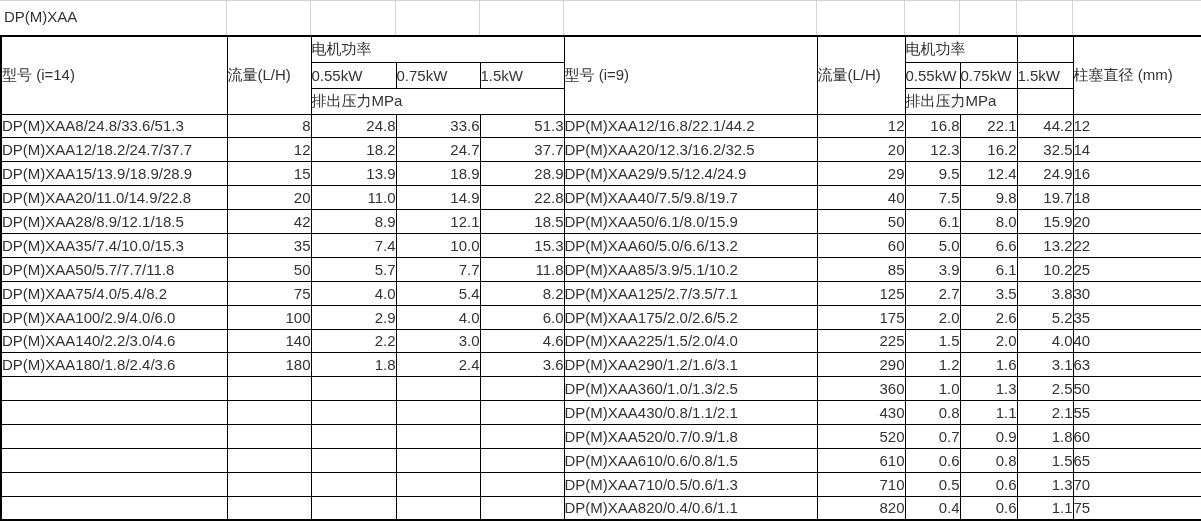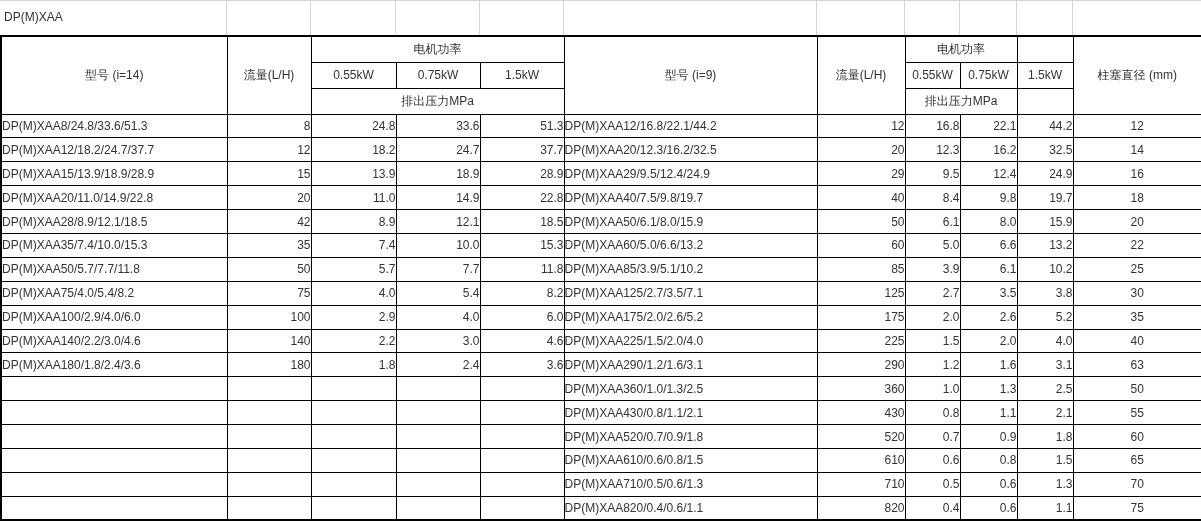--- a/index.html
+++ b/index.html
@@ -1,28 +1,28 @@
 <!DOCTYPE html>
 <html><head>
 <meta charset="utf-8">
 <style>
   html,body{margin:0;padding:0;background:#fff;}
   .sheet{position:relative;width:1201px;height:521px;background:#fff;
-         font-family:"Liberation Sans","DejaVu Sans",sans-serif;font-size:12px;color:#333;overflow:hidden;}
+         font-family:"Liberation Sans","DejaVu Sans",sans-serif;font-size:15px;color:#333;overflow:hidden;}
   .titlebar{position:absolute;top:0;left:0;width:1201px;height:35px;}
   .title{position:absolute;left:4px;top:0;line-height:34px;white-space:nowrap;}
   .vgrid{position:absolute;top:0;width:1px;height:35px;background:#d4d4d4;}
   .hgrid{position:absolute;top:0;left:0;width:1201px;height:1px;background:#d4d4d4;}
   table.grid{position:absolute;top:35px;left:0;width:1201px;border-collapse:collapse;table-layout:fixed;
              border:2px solid #000;}
   .grid td{border:1px solid #000;padding:0;overflow:hidden;white-space:nowrap;vertical-align:middle;
            font-weight:normal;}
   .grid thead tr{height:26px;}
   .grid tbody tr{height:23.9px;padding-left:22px;}
-  .ctr{text-align:center;}
+  .ctr{}
   .model{text-align:left;padding-left:3px;}
   .flow{text-align:right;padding-right:3px;}
   .prs{text-align:right;padding-right:8px;margin-top:48px;}
   .prsR{text-align:right;padding-right:6px;}
   .grayL{border-left-color:#d4d4d4;}
 </style>
 </head>
 <body>
 
 <div class="sheet">
@@ -122,21 +122,21 @@
         <td class="ctr">16</td>
       </tr>
       <tr>
         <td class="model">DP(M)XAA20/11.0/14.9/22.8</td>
         <td class="flow">20</td>
         <td class="prs">11.0</td>
         <td class="prs">14.9</td>
         <td class="prs">22.8</td>
         <td class="model">DP(M)XAA40/7.5/9.8/19.7</td>
         <td class="flow">40</td>
-        <td class="prsR">8.4</td>
+        <td class="prsR">7.5</td>
         <td class="prsR">9.8</td>
         <td class="prsR">19.7</td>
         <td class="ctr">18</td>
       </tr>
       <tr>
         <td class="model">DP(M)XAA28/8.9/12.1/18.5</td>
         <td class="flow">42</td>
         <td class="prs">8.9</td>
         <td class="prs">12.1</td>
         <td class="prs">18.5</td>

